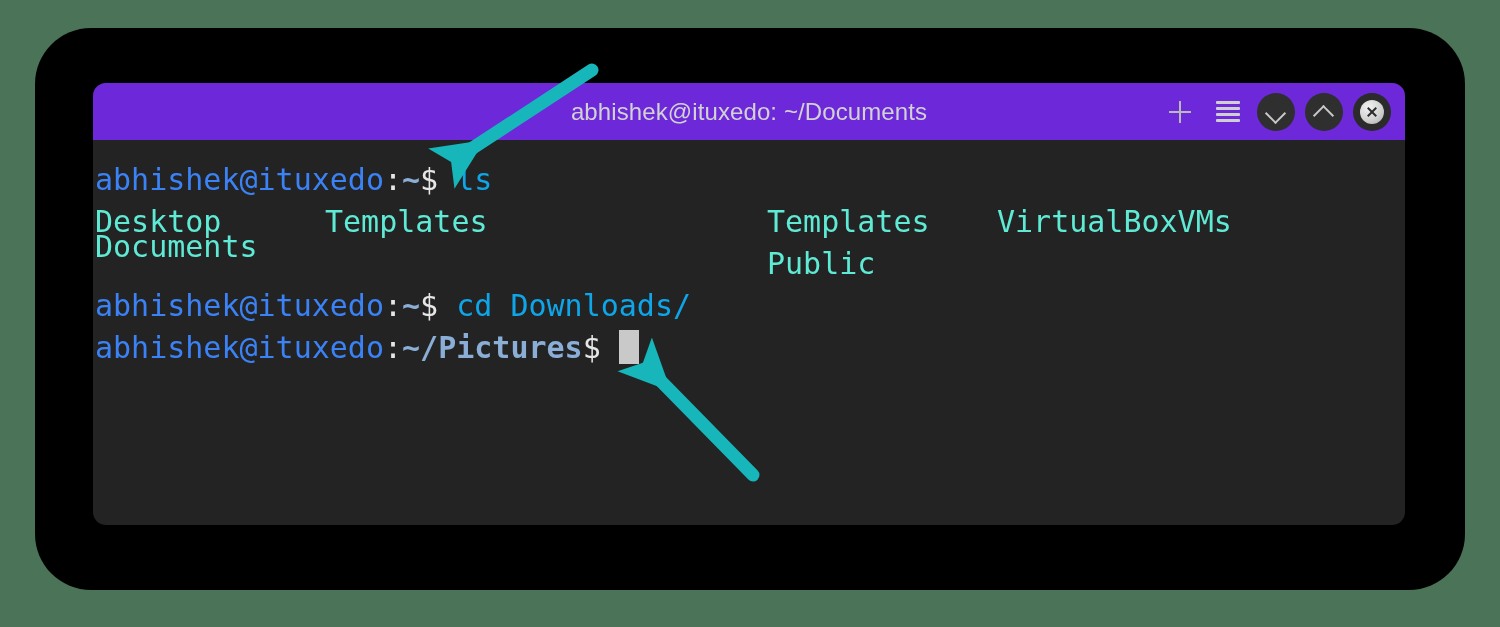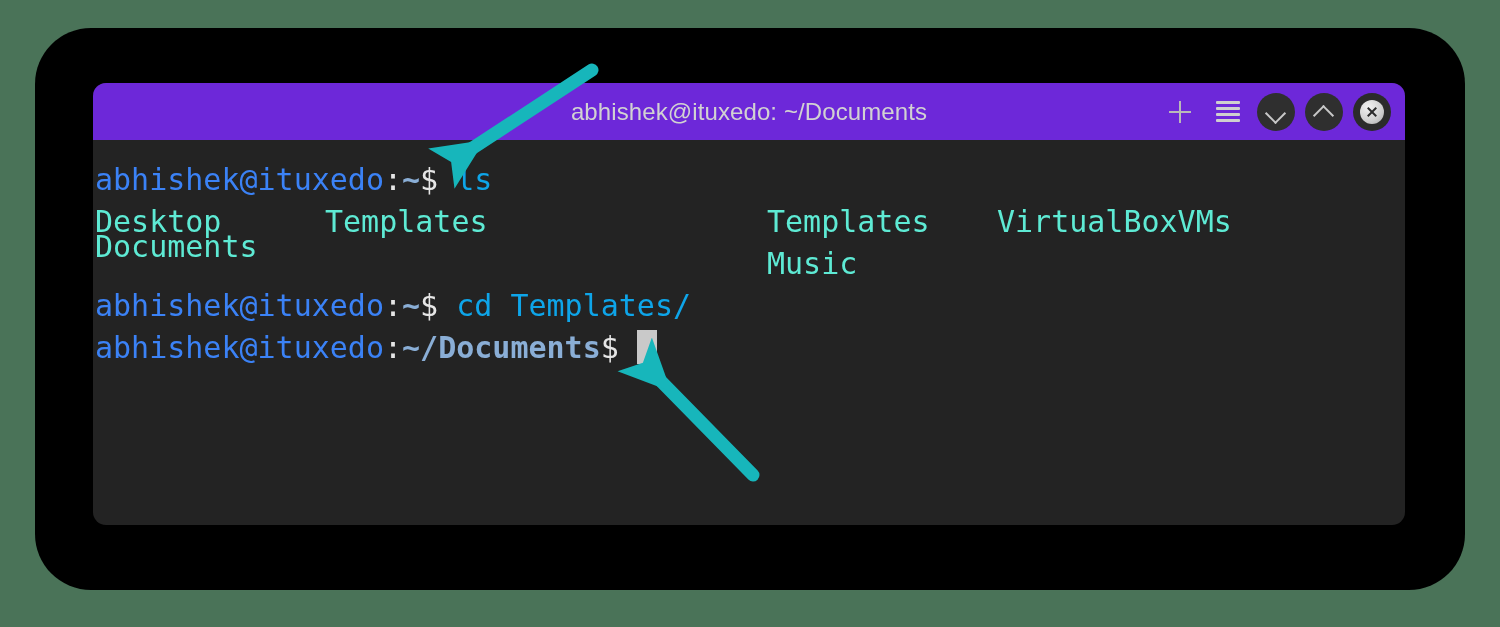--- a/index.html
+++ b/index.html
@@ -200,25 +200,25 @@
   <div id="terminal-body">
 
     <div class="term-line" style="left:2px; top:19px;"><span class="c-user">abhishek@ituxedo</span><span class="c-colon">:</span><span class="c-path">~</span><span class="c-dollar">$</span><span class="c-cmd"> ls</span></div>
 
     <div class="term-line c-dir" style="left:2px;  top:61px;">Desktop</div>
     <div class="term-line c-dir" style="left:232px; top:61px;">Templates</div>
     <div class="term-line c-dir" style="left:674px; top:61px;">Templates</div>
     <div class="term-line c-dir" style="left:904px; top:61px;">VirtualBoxVMs</div>
 
     <div class="term-line c-dir" style="left:2px;  top:86px;">Documents</div>
-    <div class="term-line c-dir" style="left:674px; top:103px;">Music</div>
-
-    <div class="term-line" style="left:2px; top:145px;"><span class="c-user">abhishek@ituxedo</span><span class="c-colon">:</span><span class="c-path">~</span><span class="c-dollar">$</span><span class="c-cmd"> cd Templates/</span></div>
-
-    <div class="term-line" style="left:2px; top:187px;"><span class="c-user">abhishek@ituxedo</span><span class="c-colon">:</span><span class="c-path">~/Documents</span><span class="c-dollar">$</span><span class="c-cmd"> </span><span class="cursor-block"></span></div>
+    <div class="term-line c-dir" style="left:674px; top:103px;">Public</div>
+
+    <div class="term-line" style="left:2px; top:145px;"><span class="c-user">abhishek@ituxedo</span><span class="c-colon">:</span><span class="c-path">~</span><span class="c-dollar">$</span><span class="c-cmd"> cd Downloads/</span></div>
+
+    <div class="term-line" style="left:2px; top:187px;"><span class="c-user">abhishek@ituxedo</span><span class="c-colon">:</span><span class="c-path">~/Pictures</span><span class="c-dollar">$</span><span class="c-cmd"> </span><span class="cursor-block"></span></div>
 
   </div>
 </div>
 
 <svg id="arrow-overlay" viewBox="0 0 1500 627" xmlns="http://www.w3.org/2000/svg">
   <defs>
     <marker id="ah" markerWidth="4" markerHeight="4" refX="2.1" refY="2" orient="auto" markerUnits="strokeWidth">
       <path d="M 4,0.15 L 0,2 L 4,3.85 L 3.1,2 Z" fill="#17b6bb"></path>
     </marker>
   </defs>

